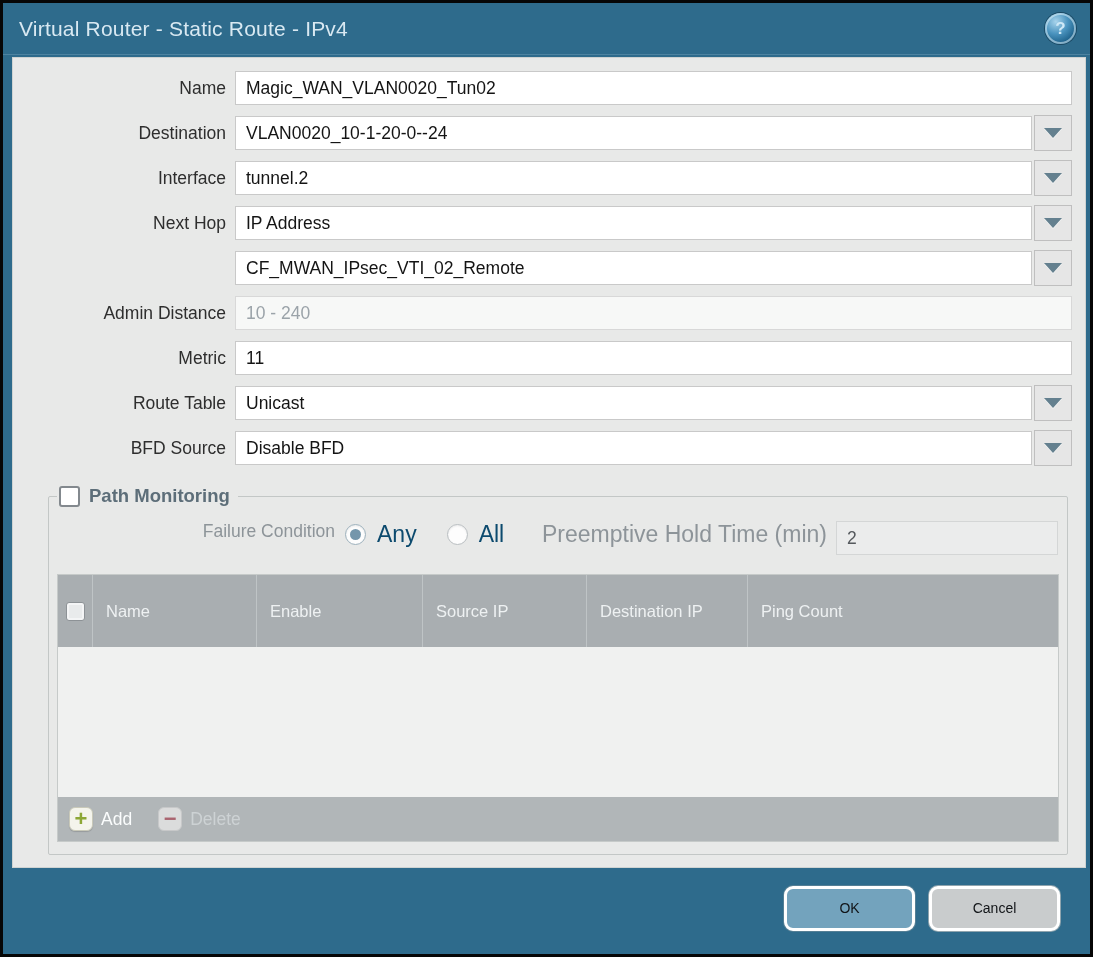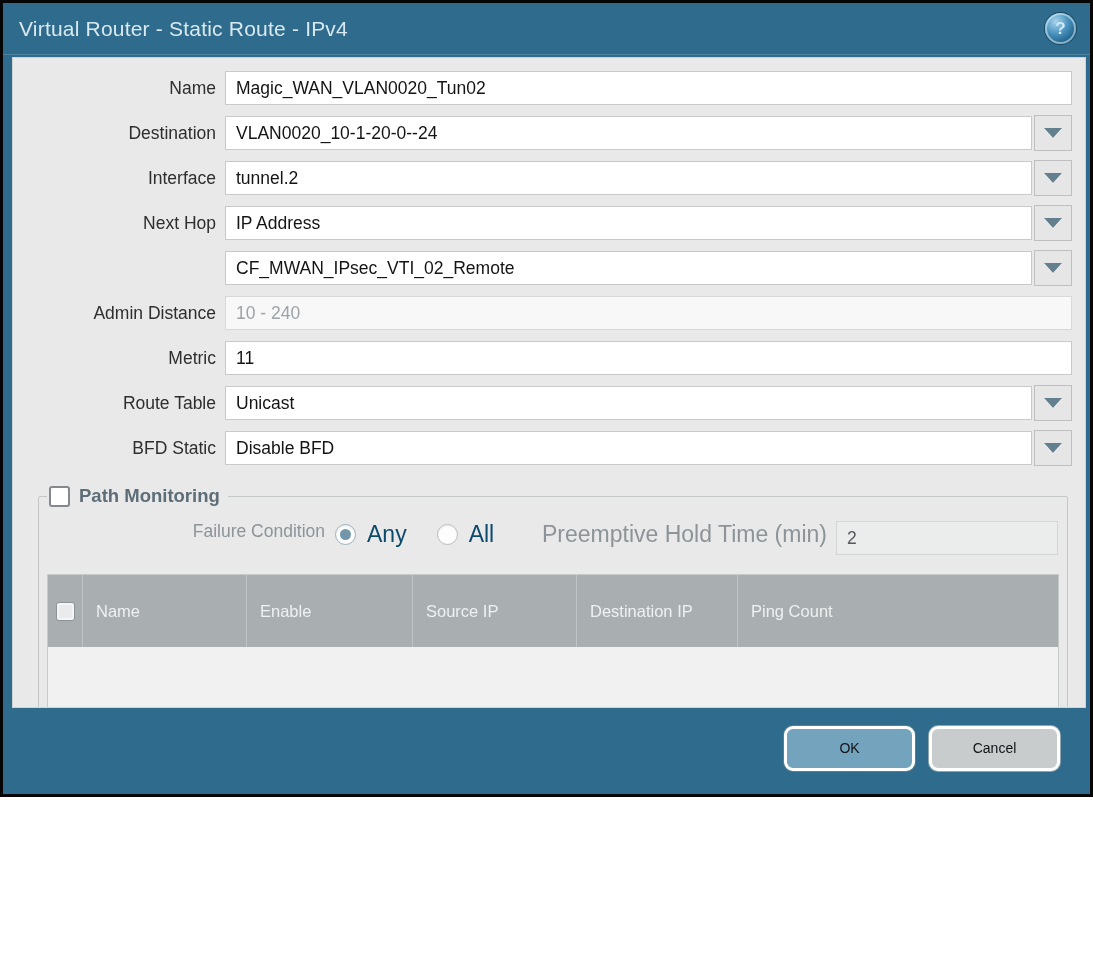--- a/index.html
+++ b/index.html
@@ -1,19 +1,19 @@
 <!DOCTYPE html>
 <html><head>
 <meta charset="utf-8">
 <style>
   * { margin:0; padding:0; box-sizing:border-box; }
   html,body { width:1093px; height:957px; font-family:"Liberation Sans", sans-serif; }
   .dialog {
     position:absolute; inset:0;
-    width:1093px; height:797px;
+    width:1093px; height:957px;
     background:#2e6b8c;
     border:3px solid #060606;
     display:flex; flex-direction:column;
   }
   
   .titlebar {
     height:52px; flex:0 0 52px;
     display:flex; align-items:center;
     padding:0 14px 0 16px;
     border-bottom:1px solid #4d83a0;
@@ -28,21 +28,21 @@
     box-shadow:0 0 0 1px rgba(10,40,60,.5), inset 0 0 0 2px rgba(220,240,250,.55);
     display:flex; align-items:center; justify-content:center;
     color:#cfe9f7; font-size:17px; font-weight:bold; cursor:pointer;
   }
   
   .content {
     flex:1 1 auto;
     margin:2px 4px 0 9px;
     background:#e8e9e8;
     border:1px solid #cfd3d2;
-    padding:13px 13px 0 20px;
+    padding:13px 13px 0 30px;
     overflow:hidden;
   }
   .form-row {
     display:flex; align-items:stretch;
     height:34px; margin-bottom:11px;
   }
   .form-label {
     width:192px; flex:0 0 192px;
     text-align:right; padding-right:9px;
     font-size:17.5px; color:#2e2e2e;
@@ -237,21 +237,21 @@
 
     <div class="form-row">
       <span class="form-label">Route Table</span>
       <input class="form-input" type="text" value="Unicast" style="">
       <span class="dd-btn">
           <span class="dd-arrow"></span>
         </span>
     </div>
 
     <div class="form-row">
-      <span class="form-label">BFD Static</span>
+      <span class="form-label">BFD Source</span>
       <input class="form-input" type="text" value="Disable BFD" style="">
       <span class="dd-btn">
           <span class="dd-arrow"></span>
         </span>
     </div>
 
     <fieldset class="pm">
       <legend class="pm-legend">
         <span class="pm-checkbox"></span>
         <span class="pm-title">Path Monitoring</span>

